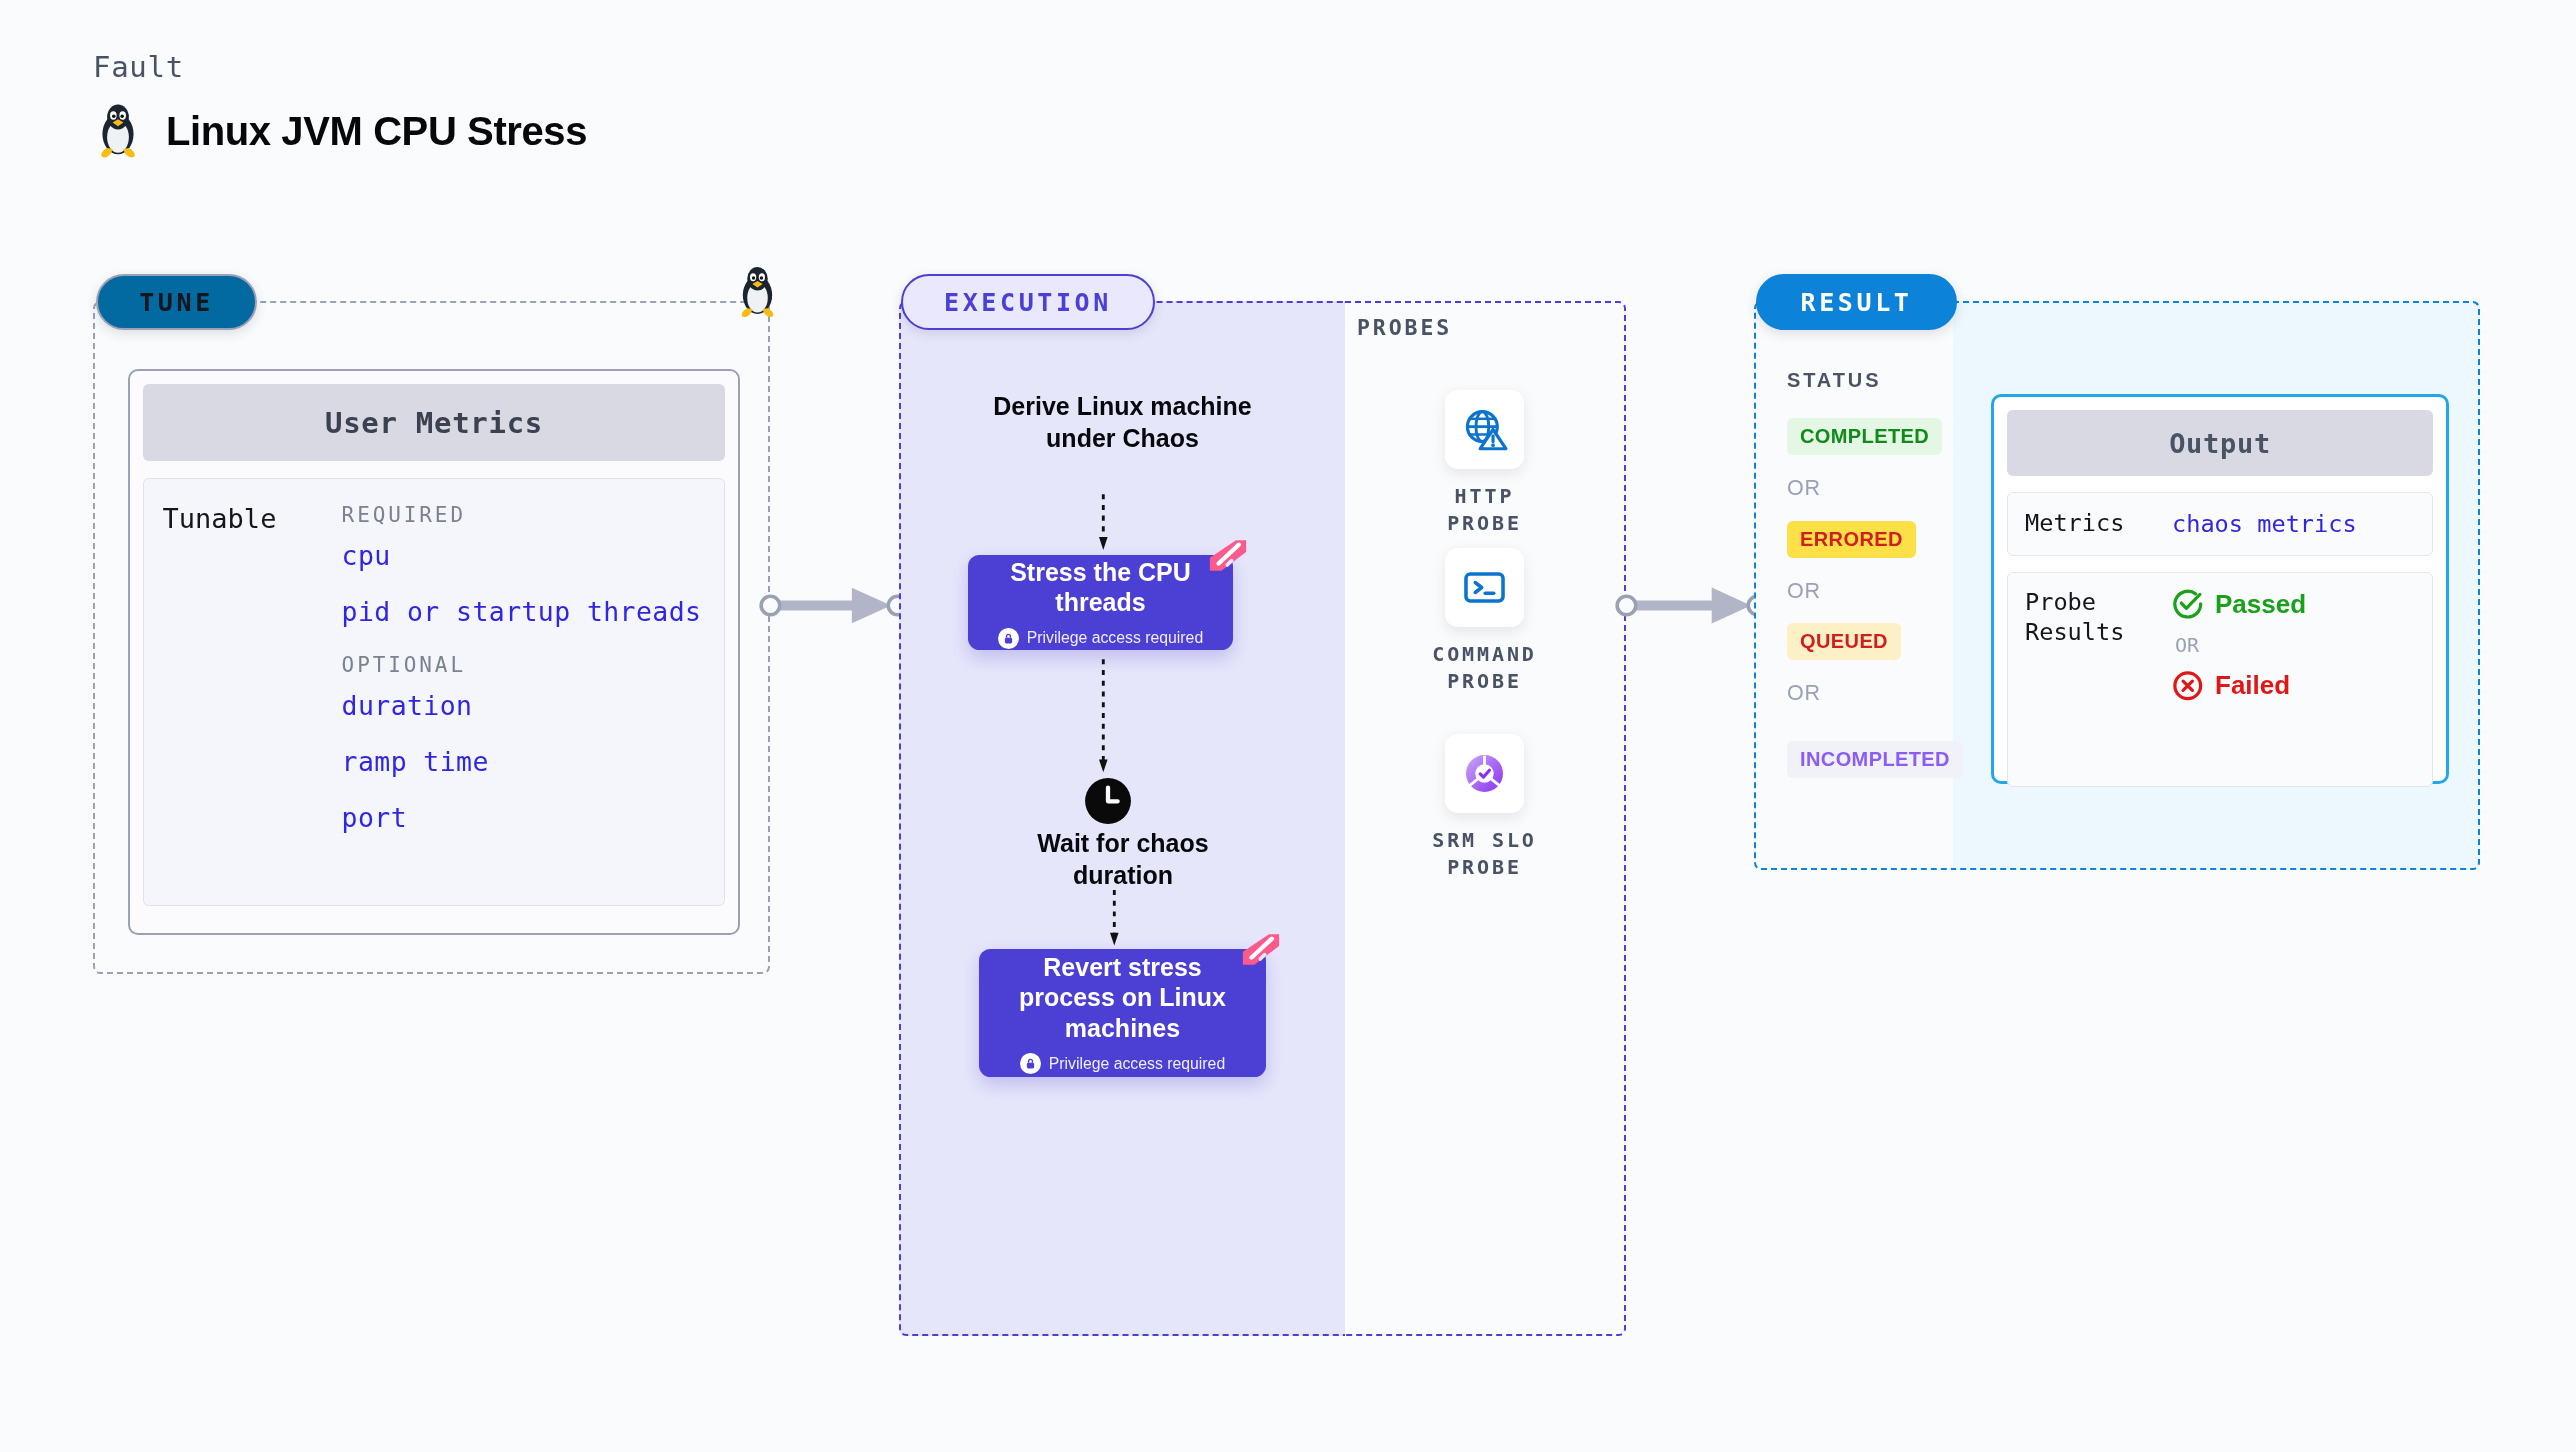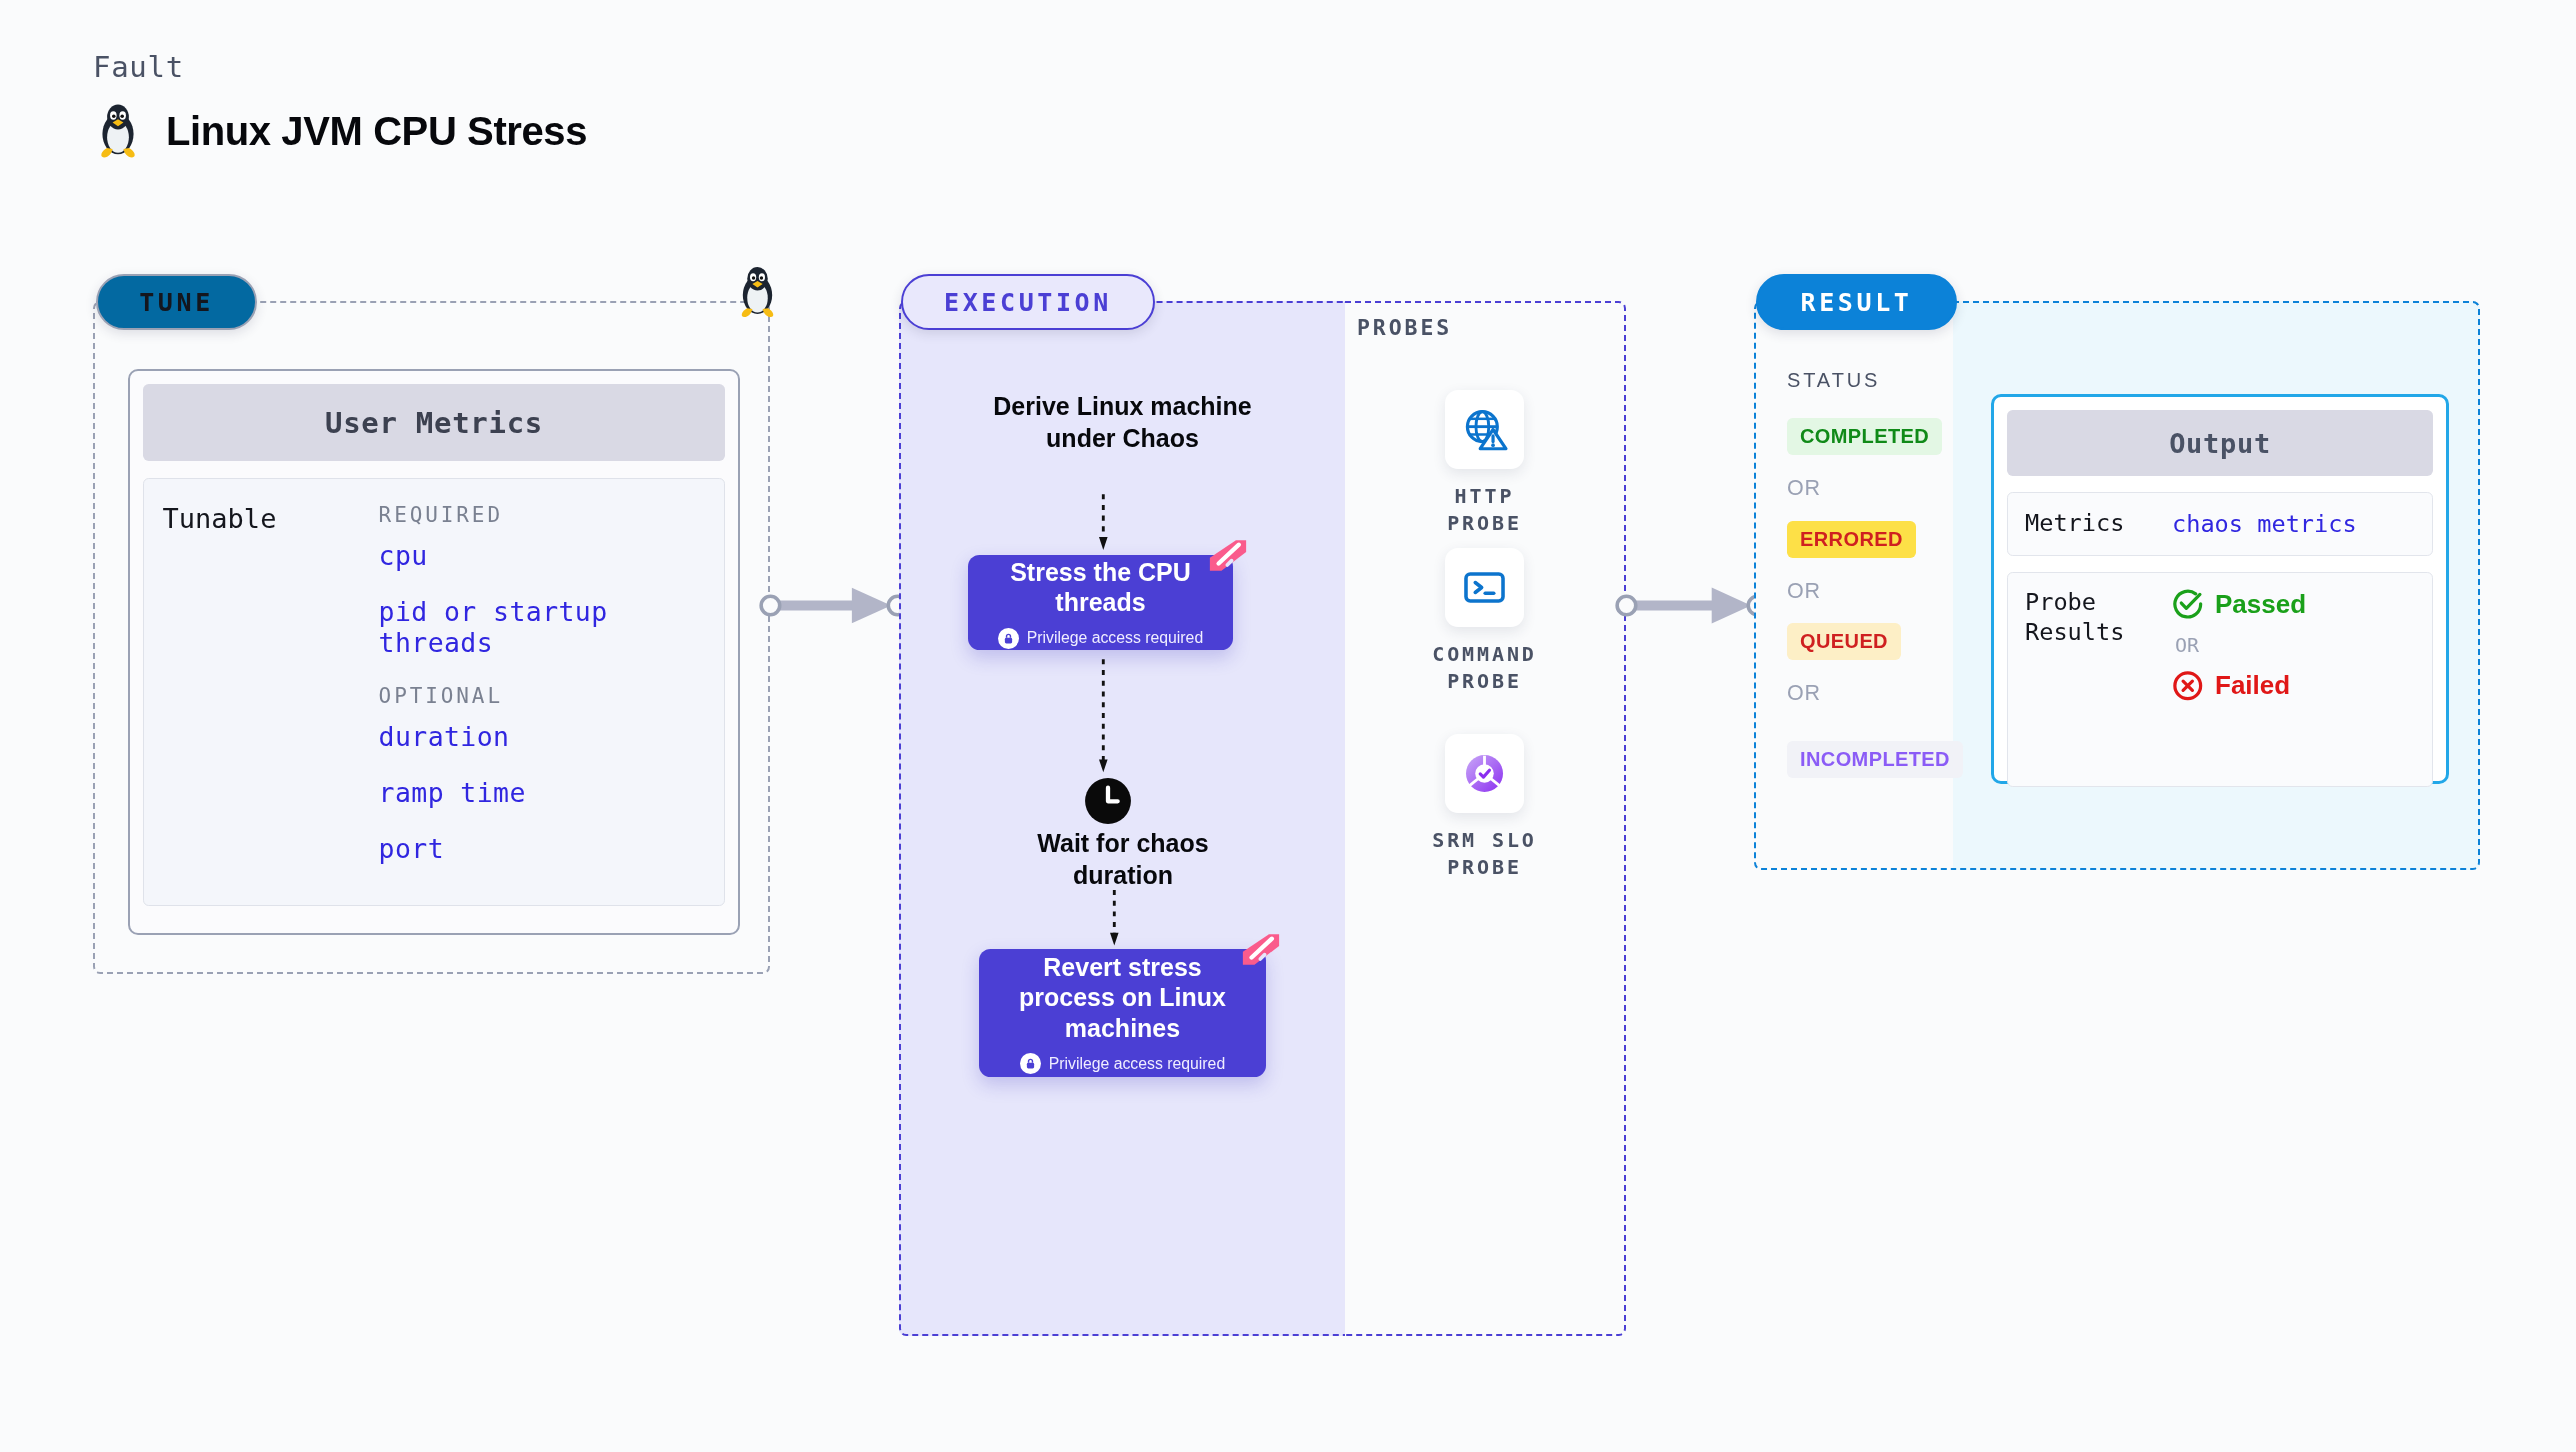--- a/index.html
+++ b/index.html
@@ -81,21 +81,21 @@
   }
   #user-inputs-header{
     height:77px;background:#d9d9e4;border-radius:5.7px;
     display:flex;align-items:center;justify-content:center;
     font-family:"DejaVu Sans Mono","Liberation Mono",monospace;
     font-size:29px;font-weight:700;color:#3c4150;letter-spacing:0.7px;
   }
   #tunable-box{
     margin-top:17px;height:428px;background:#f4f6fb;
     border:1.4px solid #dfe2ea;border-radius:5.7px;box-sizing:border-box;
-    display:flex;padding:24px 18.6px;gap:37px;
+    display:flex;padding:24px 18.6px;
   }
   #tunable-label{
     font-family:"DejaVu Sans Mono","Liberation Mono",monospace;
     font-size:27px;color:#14161d;width:179px;flex:0 0 auto;line-height:1.15;
   }
   #tunable-list{flex:1;display:flex;flex-direction:column;gap:1.4px;}
   .tune-group-label{
     font-family:"DejaVu Sans Mono","Liberation Mono",monospace;
     font-size:21px;color:#7a8191;letter-spacing:2.9px;margin-bottom:11.5px;
   }
@@ -167,21 +167,21 @@
   #probe-command{left:1413px;top:548px;}
   #probe-srm{left:1413px;top:734px;}
 
   
   .connector{position:absolute;height:79px;}
 
   
   #status-label{
     position:absolute;left:1787px;top:369px;
     font-family:"Liberation Sans",sans-serif;
-    font-size:20px;font-weight:400;color:#4a5265;letter-spacing:2.9px;
+    font-size:20px;font-weight:700;color:#4a5265;letter-spacing:2.9px;
   }
   .status-badge{
     position:absolute;display:flex;align-items:center;justify-content:center;
     border-radius:5.7px;font-size:20px;font-weight:700;letter-spacing:0.4px;
     font-family:"Liberation Sans",sans-serif;padding:0 13px;height:37px;
   }
   .or-text{
     position:absolute;font-size:21.5px;color:#9aa1b4;
     font-family:"Liberation Sans",sans-serif;letter-spacing:0.7px;
   }

